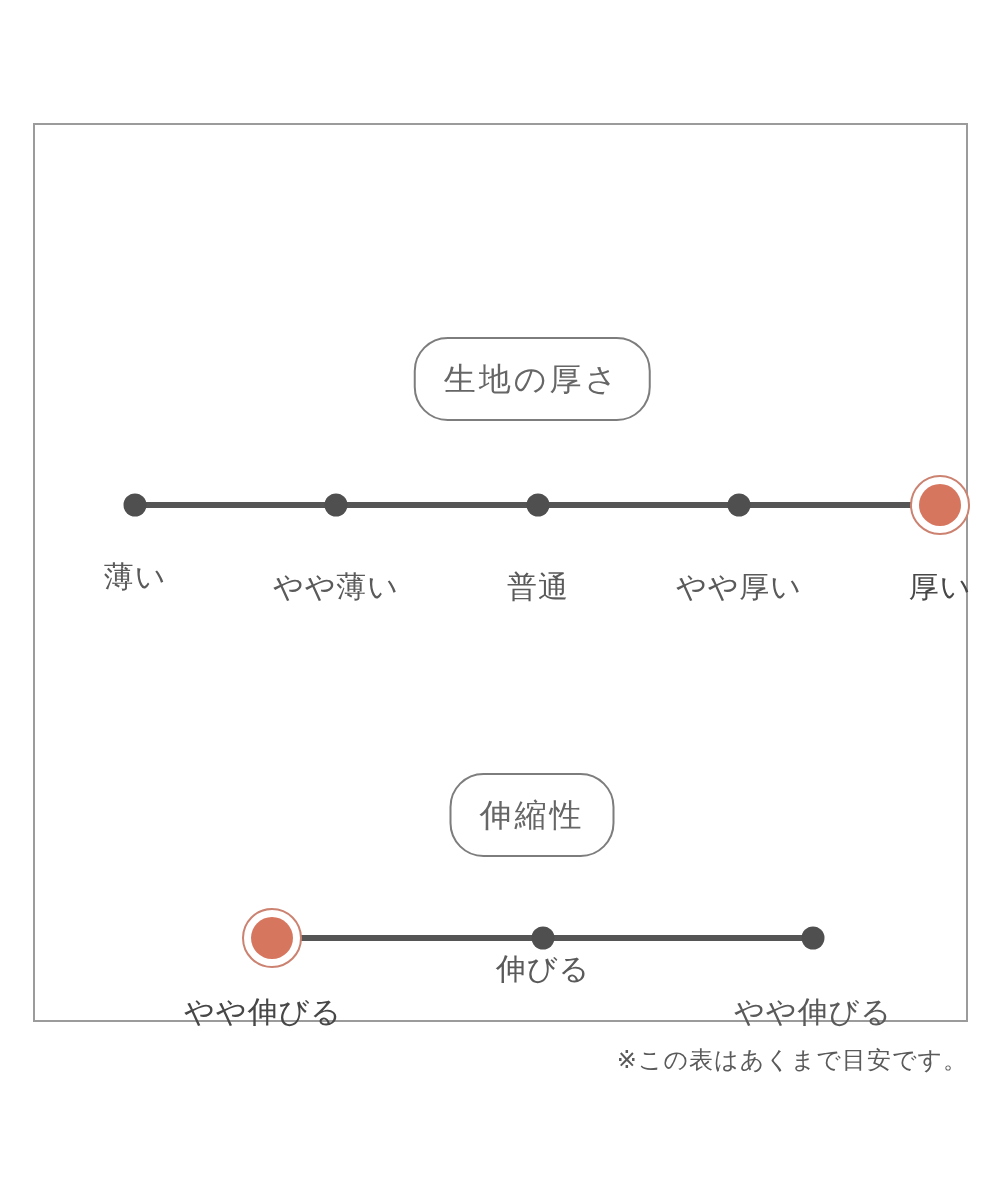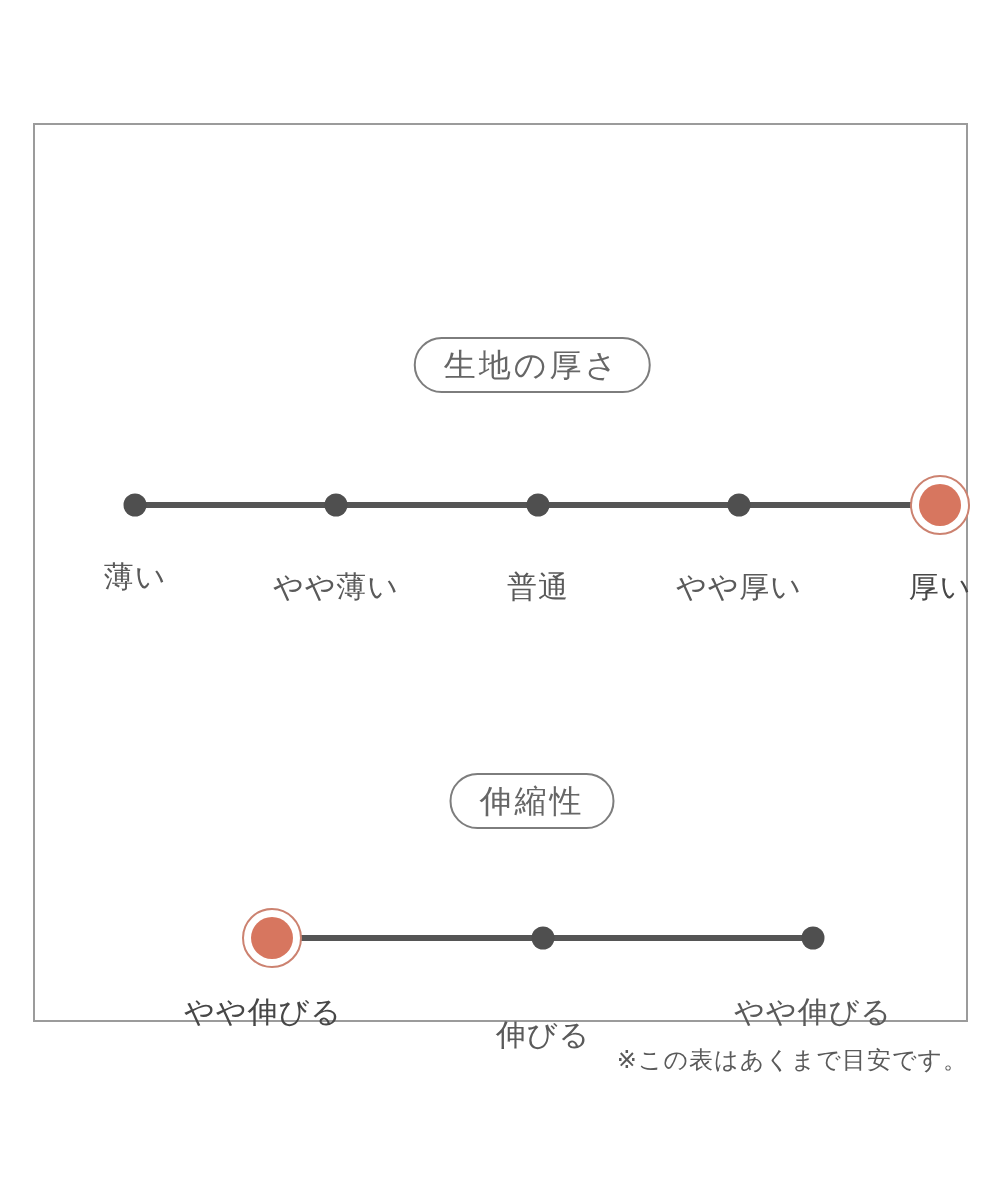--- a/index.html
+++ b/index.html
@@ -8,21 +8,21 @@
     font-family:"Liberation Sans","DejaVu Sans",sans-serif; overflow:hidden;
   }
   .panel {
     position:absolute; left:33px; top:123px; width:935px; height:899px;
     box-sizing:border-box; border:2px solid var(--c-panel_border,#9b9b9b);
     background:#ffffff;
   }
   .pill {
     position:absolute; left:497px; transform:translateX(-50%);
     box-sizing:border-box; border:2px solid var(--c-pill_border,#7d7d7d);
-    border-radius:34px; padding:10px 28px;
+    border-radius:34px; padding:24px 28px;
     font-size:32px; line-height:32px; letter-spacing:3px;
     color:var(--c-title,#666666); white-space:nowrap;
   }
   .pill-thickness { top:212px; }
   .pill-stretch   { top:648px; }
   .track {
     position:absolute; height:6px; border-radius:3px;
     background:var(--c-line,#555555);
   }
   .track-thickness { left:100px; top:377px; width:805px; }
@@ -78,19 +78,19 @@
     <div class="pill pill-stretch">伸縮性</div>
 
     <div class="track track-stretch"></div>
 
     <div class="sel-ring" style="left:237px; top:813px;"></div>
     <div class="sel-dot" style="left:237px; top:813px;"></div>
     <div class="dot" style="left:508px; top:813px;"></div>
     <div class="dot" style="left:778px; top:813px;"></div>
 
     <div class="lbl selected" style="left:228px; top:887px;">やや伸びる</div>
-    <div class="lbl" style="left:508px; top:910px;">伸びる</div>
+    <div class="lbl" style="left:508px; top:844px;">伸びる</div>
     <div class="lbl" style="left:778px; top:887px;">やや伸びる</div>
 
   </div>
 
   <div class="footnote">※この表はあくまで目安です。</div>
 </div>
 
 </body></html>

